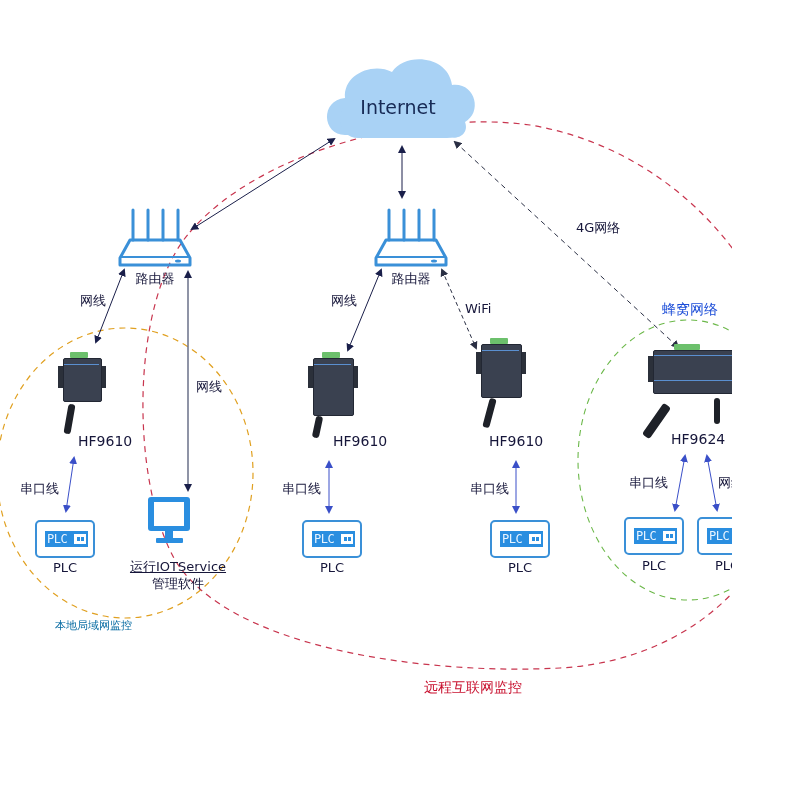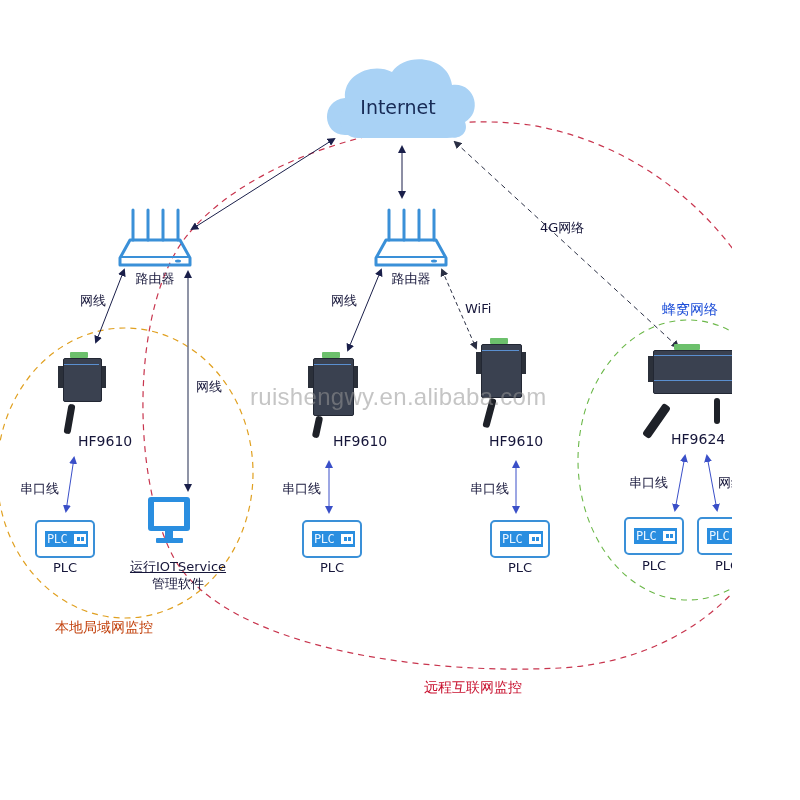--- a/index.html
+++ b/index.html
@@ -7,21 +7,21 @@
       position: relative; width: 732px; height: 800px; overflow: hidden;
       background: #ffffff;
       font-family: "DejaVu Sans", "Liberation Sans", sans-serif;
       color: #1a1a2e;
     }
     svg#diagram { position: absolute; left: 0; top: 0; width: 800px; height: 800px; }
     .lbl { position: absolute; font-size: 13px; color: #16163a; white-space: nowrap; line-height: 1; }
     .lbl.c { transform: translateX(-50%); text-align: center; }
     .model { font-size: 14px; color: #16163a; text-align: center; }
     .cloud-text { font-size: 19px; color: #172a55; }
-    .zone-yellow { color: #c2410c; font-size: 14px; }
+    .zone-yellow { color: #0369a1; font-size: 11px; }
     .zone-red { color: #c8102e; font-size: 14px; }
     .zone-green { color: #1d4ed8; font-size: 14px; }
     .watermark { position: absolute; left: 250px; top: 383px; font-size: 24px; color: rgba(150,150,150,0.55);
       font-family: "Liberation Sans", sans-serif; letter-spacing: 0.3px; }
     .device { position: absolute; }
     .dev-body { position: absolute; background: #3a4150; border: 1px solid #222733; border-radius: 2px; }
     .dev-term { position: absolute; background: #6cc06c; height: 6px; border-radius: 1px; }
     .dev-ear { position: absolute; background: #2b303a; }
     .dev-stripe { position: absolute; height: 1px; background: #5a8fd0; }
     .dev-antenna { position: absolute; background: #1e2128; border-radius: 3px; }
@@ -100,21 +100,21 @@
   </svg>
 
   <div class="lbl cloud-text c" style="left:398px; top:98px;">Internet</div>
   <div class="lbl c" style="left:155px; top:272px;">路由器</div>
   <div class="lbl c" style="left:411px; top:272px;">路由器</div>
 
   <div class="lbl" style="left:80px; top:294px;">网线</div>
   <div class="lbl" style="left:196px; top:380px;">网线</div>
   <div class="lbl" style="left:331px; top:294px;">网线</div>
   <div class="lbl" style="left:465px; top:302px;">WiFi</div>
-  <div class="lbl" style="left:540px; top:221px;text-align:center;">4G网络</div>
+  <div class="lbl" style="left:576px; top:221px;text-align:center;">4G网络</div>
   <div class="lbl zone-green" style="left:662px; top:302px;">蜂窝网络</div>
 
   <div class="device" style="left:58px; top:352px;">
     <div class="dev-term" style="left:12px; top:0; width:18px;"></div>
     <div class="dev-ear" style="left:0; top:14px; width:6px; height:22px;"></div>
     <div class="dev-ear" style="left:42px; top:14px; width:6px; height:22px;"></div>
     <div class="dev-body" style="left:5px; top:6px; width:37px; height:42px;"></div>
     <div class="dev-stripe" style="left:6px; top:12px; width:35px;"></div>
     <div class="dev-antenna" style="left:8px; top:52px; width:7px; height:30px; transform:rotate(10deg);"></div>
   </div>
@@ -197,14 +197,13 @@
       </div>
   </div>
   <div class="lbl c" style="left:727px; top:559px;">PLC</div>
 
   <div class="lbl c" style="left:178px; top:560px;text-decoration:underline;">运行IOTService</div>
   <div class="lbl c" style="left:178px; top:577px;">管理软件</div>
 
   <div class="lbl zone-yellow" style="left:55px; top:620px;">本地局域网监控</div>
   <div class="lbl zone-red" style="left:424px; top:680px;">远程互联网监控</div>
 
-  <div class="watermark">ruishengwy.en.alibaba.com</div>
 </div>
 
 </body></html>

